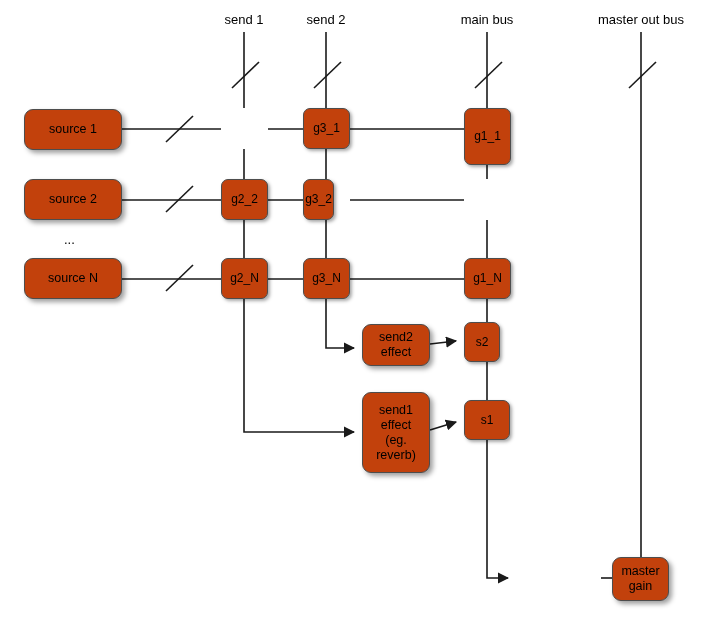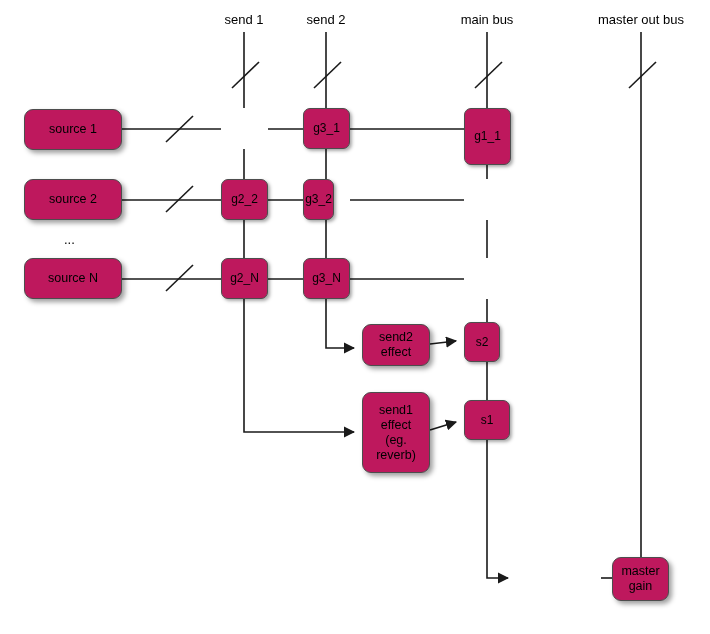--- a/index.html
+++ b/index.html
@@ -22,21 +22,21 @@
   #wires {
     position: absolute;
     left: 0;
     top: 0;
     width: 710px;
     height: 634px;
   }
   .node {
     position: absolute;
     box-sizing: border-box;
-    background: #be185d;
+    background: #c2410c;
     border: 1.3px solid #4d4d4d;
     border-radius: 9px;
     display: flex;
     align-items: center;
     justify-content: center;
     text-align: center;
     font-size: 12.5px;
     line-height: 15px;
     color: #000000;
     box-shadow: 3px 3px 5px rgba(0,0,0,0.38);
@@ -161,20 +161,23 @@
   <div class="node small" style="left:303px; top:179px; width:31px; height:41px;">
     <span class="lbl">g3_2</span>
   </div>
   <div class="node small" style="left:303px; top:258px; width:47px; height:41px;">
     <span class="lbl">g3_N</span>
   </div>
 
   <div class="node small" style="left:464px; top:108px; width:47px; height:57px;">
     <span class="lbl">g1_1</span>
   </div>
+  <div class="node small" style="left:464px; top:258px; width:47px; height:41px;">
+    <span class="lbl">g1_N</span>
+  </div>
 
   <div class="node" style="left:362px; top:324px; width:68px; height:42px;">
     <span class="lbl">send2
 effect</span>
   </div>
   <div class="node" style="left:362px; top:392px; width:68px; height:81px;">
     <span class="lbl">send1
 effect
 (eg.
 reverb)</span>

